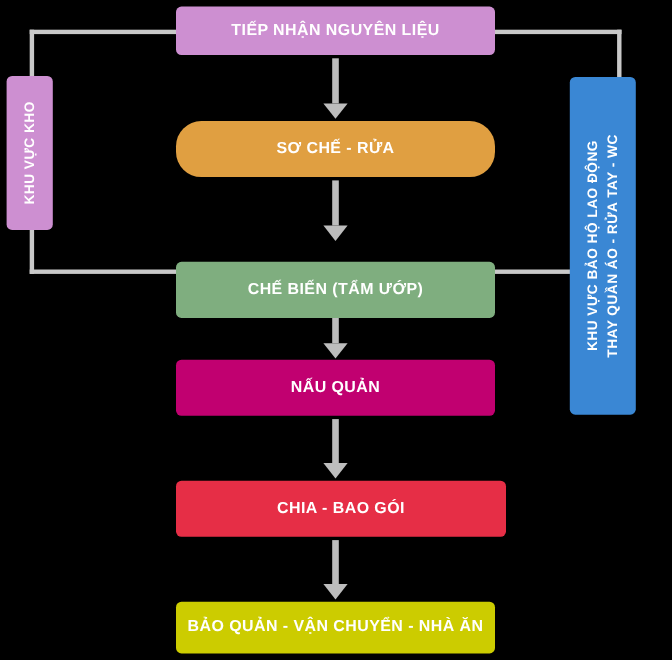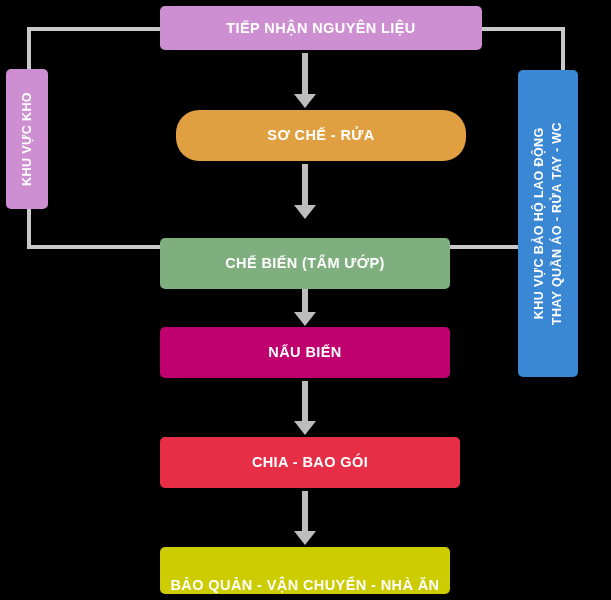--- a/index.html
+++ b/index.html
@@ -110,41 +110,41 @@
   <div class="arrow" style="left:294px; top:381px; height:54px;">
     <div class="shaft" style="height:40px;"></div>
     <div class="head" style="top:40px;"></div>
   </div>
 
   <div class="arrow" style="left:294px; top:491px; height:54px;">
     <div class="shaft" style="height:40px;"></div>
     <div class="head" style="top:40px;"></div>
   </div>
 
-  <div class="node main" style="left:160px; top:6px; width:322px; height:44px; background:#cd8fd1;">
+  <div class="node main" style="left:160px; top:6px; width:290px; height:44px; background:#cd8fd1;">
     <span>TIẾP NHẬN NGUYÊN LIỆU</span>
   </div>
 
-  <div class="node main" style="left:176px; top:110px; width:290px; height:51px; background:#e09f41;border-radius:23px;">
+  <div class="node main" style="left:160px; top:110px; width:290px; height:51px; background:#e09f41;border-radius:23px;">
     <span>SƠ CHẾ - RỬA</span>
   </div>
 
   <div class="node main" style="left:160px; top:238px; width:290px; height:51px; background:#7fae7f;">
     <span>CHẾ BIẾN (TẨM ƯỚP)</span>
   </div>
 
   <div class="node main" style="left:160px; top:327px; width:290px; height:51px; background:#c10070;">
-    <span>NẤU BIẾN</span>
+    <span>NẤU QUẢN</span>
   </div>
 
   <div class="node main" style="left:160px; top:437px; width:300px; height:51px; background:#e62e46;">
     <span>CHIA - BAO GÓI</span>
   </div>
 
-  <div class="node main" style="left:160px; top:547px; width:290px; height:47px; background:#cccc00;align-items:flex-end;">
+  <div class="node main" style="left:160px; top:547px; width:290px; height:47px; background:#cccc00;">
     <span>BẢO QUẢN - VẬN CHUYỂN - NHÀ ĂN</span>
   </div>
 
   <div class="node side" style="left:6px; top:69px; width:42px; height:140px; background:#cd8fd1;">
     <span class="vtext">KHU VỰC KHO</span>
   </div>
 
   <div class="node side" style="left:518px; top:70px; width:60px; height:307px; background:#3a87d4;">
     <span class="vtext">KHU VỰC BẢO HỘ LAO ĐỘNG
 THAY QUẦN ÁO - RỬA TAY - WC</span>

